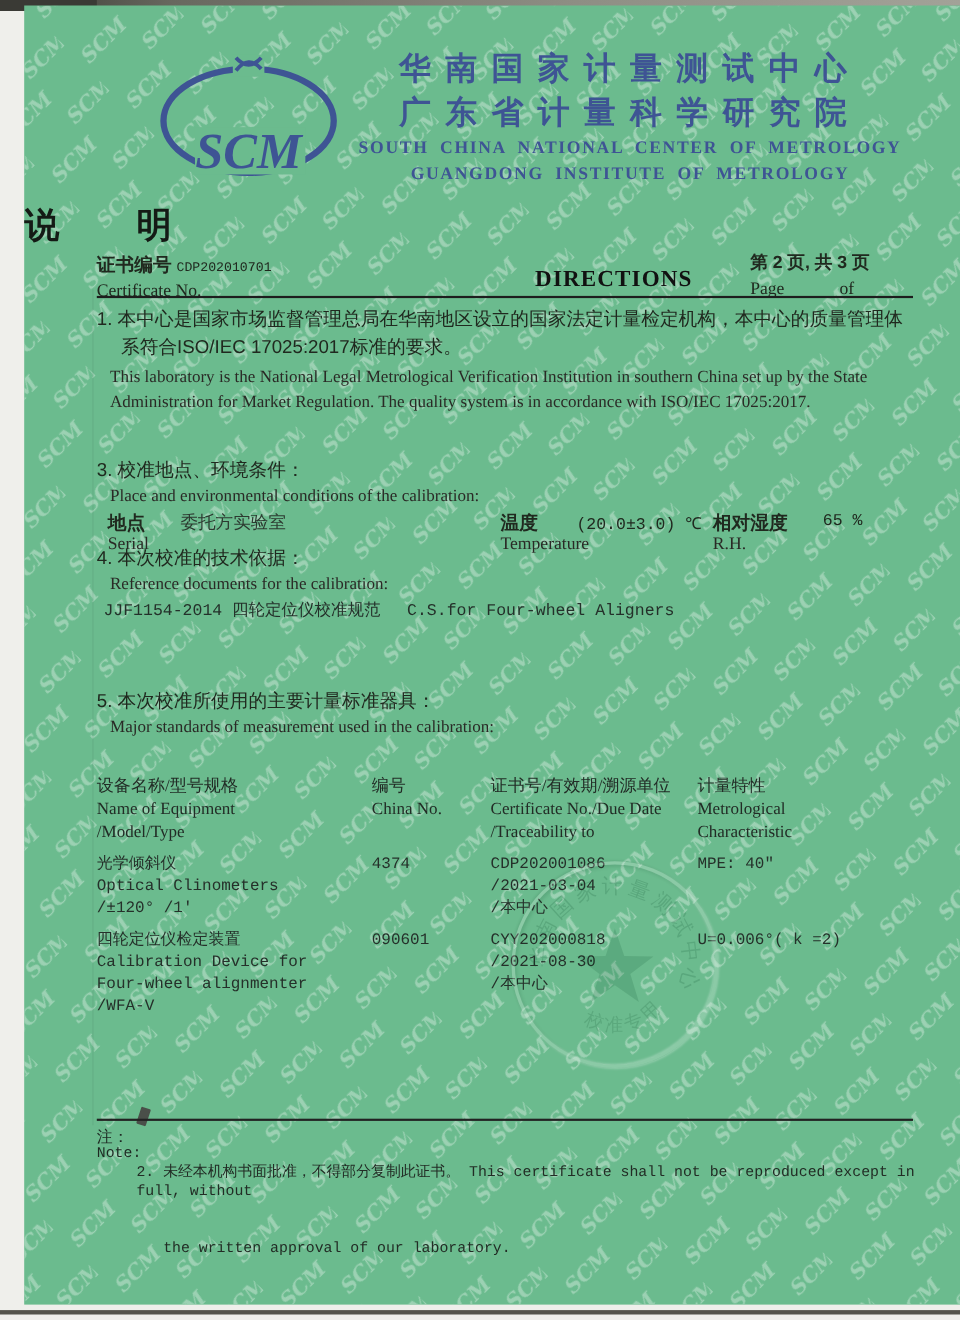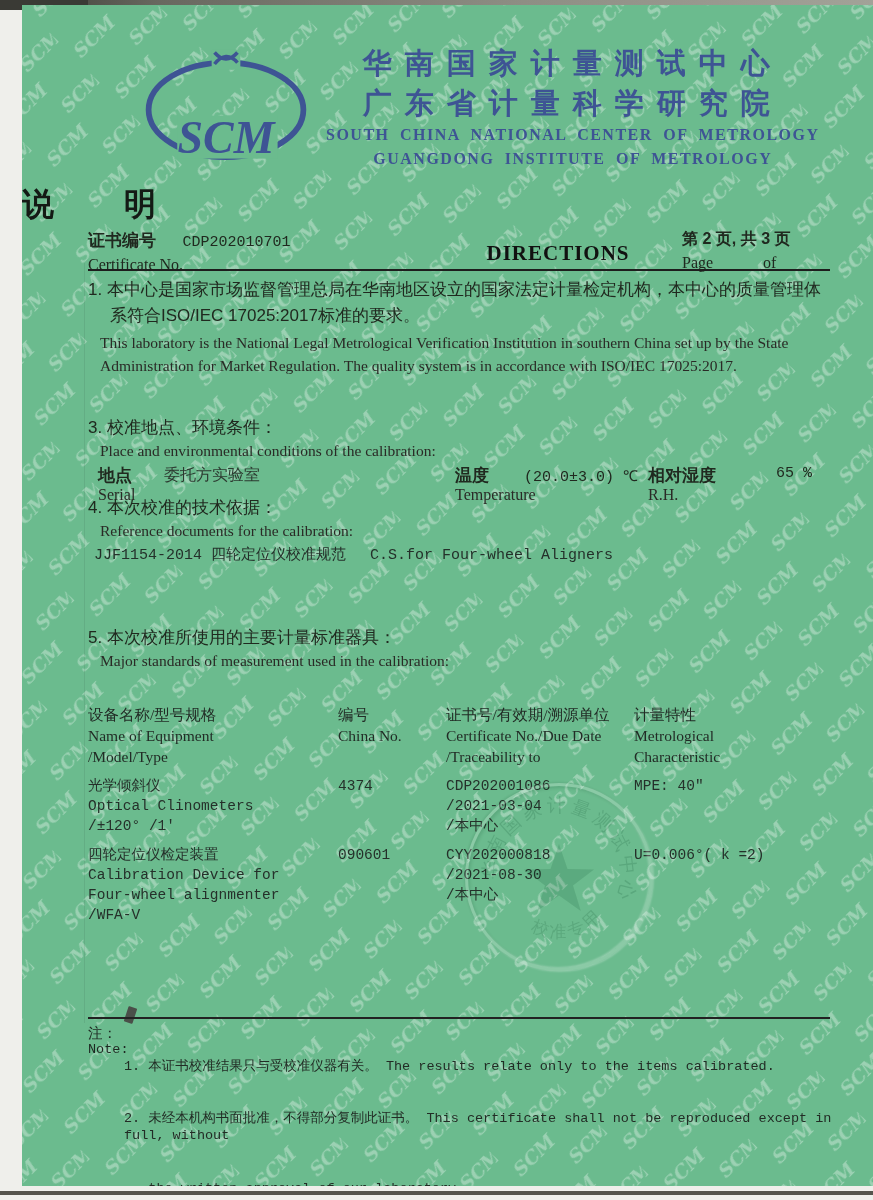--- a/index.html
+++ b/index.html
@@ -31,21 +31,21 @@
   .hdr-cn{font-size:29px;font-weight:700;letter-spacing:13px;line-height:40px;white-space:nowrap;}
   .hdr-en{font-family:"Liberation Serif", serif;font-weight:700;font-size:16px;
           letter-spacing:1.5px;word-spacing:5px;line-height:24px;white-space:nowrap;}
 
   .doc-title{position:absolute;left:0;top:178px;width:100%;text-align:left;
     font-family:"Liberation Serif", serif;font-weight:600;font-size:32px;color:#141a15;letter-spacing:2px;}
 
   .cert-row{position:absolute;left:66px;top:224px;width:742px;height:40px;}
   .cert-left{position:absolute;left:0;top:0;}
   .cert-label-cn{font-size:17px;font-weight:700;}
-  .cert-no{font-family:"Liberation Mono", monospace;font-size:15px;margin-left:22px;}
+  .cert-no{font-family:"Liberation Mono", monospace;font-size:12px;}
   .cert-label-en{font-family:"Liberation Serif", serif;font-size:16px;margin-top:4px;}
   .cert-center{position:absolute;left:300px;top:12px;width:340px;text-align:center;
     font-family:"Liberation Serif", serif;font-weight:700;font-size:21px;letter-spacing:1px;color:#111;}
   .cert-right{position:absolute;left:594px;top:0;}
   .page-cn{font-size:16px;font-weight:600;}
   .page-en{font-family:"Liberation Serif", serif;font-size:16px;margin-top:4px;}
   .page-en .of{margin-left:46px;}
 
   .rule{position:absolute;left:66px;width:742px;height:2px;background:#1d1d1d;}
   .rule-top{top:264px;}
@@ -60,21 +60,21 @@
 
   .p1{top:272px;} .p2{top:374px;} .p3{top:412px;} .p4{top:492px;} .p5{top:622px;}
 
   .env{position:relative;height:44px;margin-top:3px;font-size:16px;}
   .env span{position:absolute;white-space:nowrap;}
   .env .b{font-weight:700;font-size:17px;}
   .env .serif{font-family:"Liberation Serif", serif;color:#2a2a26;}
   .env .val{font-family:"Liberation Mono", monospace;font-size:15px;}
   .pos-place{left:10px;top:0;} .pos-placeval{left:76px;top:1px;color:#2c3a30;}
   .pos-temp{left:367px;top:0;} .pos-tempval{left:436px;top:1px;}
-  .pos-rh{left:560px;top:0;} .pos-rhval{left:688px;top:1px;}
+  .pos-rh{left:560px;top:0;} .pos-rhval{left:660px;top:1px;}
   .pos-place-en{left:10px;top:22px;} .pos-temp-en{left:367px;top:22px;} .pos-rh-en{left:560px;top:22px;}
 
   .ref-line{font-family:"Liberation Mono", monospace;font-size:15px;margin:4px 0 0 6px;color:#24302a;}
 
   .std-table{position:absolute;left:66px;top:668px;display:grid;
     grid-template-columns:250px 108px 188px 196px;row-gap:9px;column-gap:0;}
   .std-table .cell{white-space:pre-line;font-family:"Liberation Mono", monospace;
     font-size:14.5px;line-height:20px;color:#25302a;}
   .std-table .hcell{font-family:"Liberation Serif", serif;font-size:15.5px;line-height:21px;color:#222c26;margin-top:31px;}
 
@@ -239,21 +239,20 @@
     </svg>
   </div>
 
   <div class="pen-mark"></div>
   <div class="rule rule-notes"></div>
 
   <div class="notes">
     <div class="note-label lbl-cn">注：</div>
     <div class="note-label lbl-en">Note:</div>
     <div class="note-lines">
-      <div class="note-line">1. 本证书校准结果只与受校准仪器有关。 The results relate only to the items calibrated.</div>
       <div class="note-line">2. 未经本机构书面批准，不得部分复制此证书。 This certificate shall not be reproduced except in full, without</div>
       <div class="note-line">   the written approval of our laboratory.</div>
       
       
       
       
       
       
     </div>
   </div>

